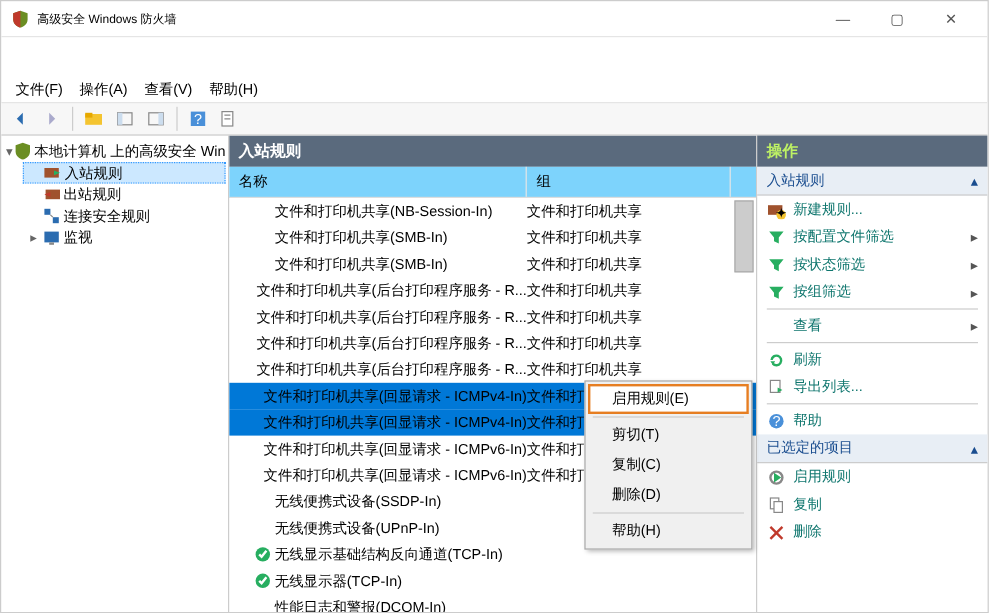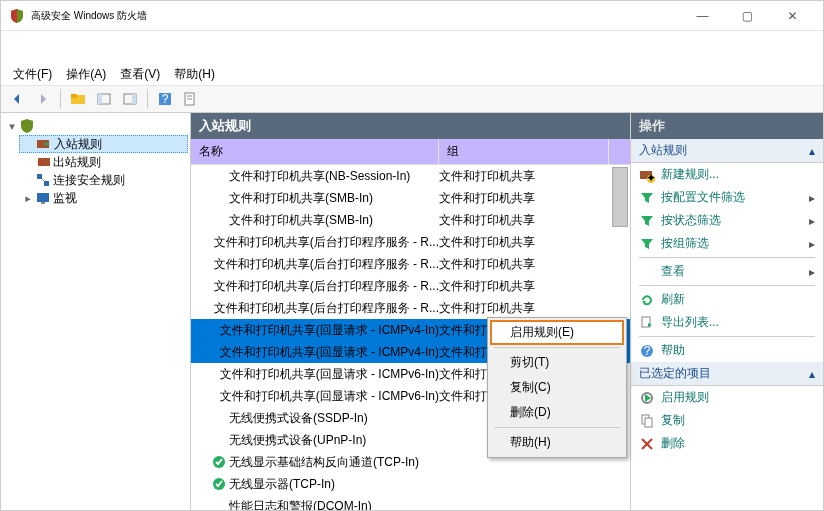--- a/index.html
+++ b/index.html
@@ -16,37 +16,37 @@
 .tbtn svg { width: 16px; height: 16px; }
 .tsep { width: 1px; height: 20px; background: #ccc; margin: 0 3px; }
 .main { display: flex; height: 410px; }
 .tree { width: 190px; border-right: 1px solid #ccc; padding: 4px 2px; overflow: hidden; }
 .tnode { display: flex; align-items: center; height: 18px; padding: 0 2px; white-space: nowrap; }
 .tnode .tw { width: 14px; text-align: center; color: #666; font-size: 11px; }
 .tnode .ti { width: 16px; height: 16px; margin-right: 2px; display: flex; align-items: center; justify-content: center; }
 .tnode.sel { background: #cce8ff; border: 1px dotted #3399ff; }
 .center { flex: 1; display: flex; flex-direction: column; border-right: 1px solid #ccc; overflow: hidden; }
 .chead { background: #5a6a7d; color: #fff; padding: 4px 8px; font-weight: bold; font-size: 13px; }
-.cols { display: flex; background: #c4b5fd; border-bottom: 1px solid #ddd; }
+.cols { display: flex; background: #7dd3fc; border-bottom: 1px solid #ddd; }
 .col { padding: 4px 8px; border-right: 1px solid #e5e5e5; }
 .col1 { width: 248px; }
 .col2 { width: 170px; }
 .rows { flex: 1; overflow: hidden; position: relative; }
 .row { display: flex; align-items: center; height: 22px; }
 .row.sel { background: #0078d7; color: #000000; }
 .cell1 { width: 248px; padding-left: 20px; display: flex; align-items: center; white-space: nowrap; overflow: hidden; }
 .cell1 .ri { width: 16px; height: 16px; margin-right: 2px; display: flex; align-items: center; justify-content: center; }
 .cell2 { width: 170px; white-space: nowrap; overflow: hidden; }
 .scrollthumb { position: absolute; right: 2px; top: 2px; width: 16px; height: 60px; background: #ccc; border: 1px solid #aaa; }
 .ctxmenu { position: absolute; left: 486px; top: 316px; width: 140px; background: #f0f0f0; border: 1px solid #aaa; box-shadow: 2px 2px 4px rgba(0,0,0,0.3); z-index: 10; padding: 2px; }
 .ctxitem { padding: 4px 20px; }
 .ctxitem.hl { background: #fff; border: 2px solid #e67e22; padding: 2px 18px; }
 .ctxsep { height: 1px; background: #ccc; margin: 2px 4px; }
 .actions { width: 192px; display: flex; flex-direction: column; }
-.ahead { background: #5a6a7d; color: #e5e5e5; padding: 4px 8px; font-weight: bold; font-size: 13px; }
+.ahead { background: #5a6a7d; color: #bef264; padding: 4px 8px; font-weight: bold; font-size: 13px; }
 .asec { background: #e8eef5; padding: 3px 8px; display: flex; align-items: center; border-bottom: 1px solid #ccc; }
 .asec .t { flex: 1; color: #1a4d8f; font-size: 12px; }
 .asec .arr { color: #1a4d8f; }
 .aitem { display: flex; align-items: center; padding: 3px 8px; gap: 6px; }
 .aitem .ai { width: 16px; height: 16px; display: flex; align-items: center; justify-content: center; }
 .aitem .t { color: #0f766e; }
 .statusbar { height: 20px; border-top: 1px solid #ddd; padding: 2px 6px; display: flex; align-items: center; }
 </style>
 </head>
 <body>
@@ -119,20 +119,21 @@
 
 <div class="main">
   <div class="tree">
     <div class="tnode">
         <span class="tw">▾</span>
         <span class="ti">
           <svg width="16" height="16">
             <path fill="#6b8e23" d="M8 1l6 2v5c0 4-3 6-6 7-3-1-6-3-6-7V3z"></path>
           </svg>
         </span>
+        <span>本地计算机 上的高级安全 Win</span>
       </div>
     <div class="tnode sel" style="margin-left:16px">
         <span class="tw"></span>
         <span class="ti">
           <svg width="16" height="16">
             <rect x="1" y="4" width="12" height="8" fill="#a0522d"></rect>
             <path fill="#27ae60" d="M9 6l5 2-5 2z"></path>
           </svg>
         </span>
         <span>入站规则</span>

